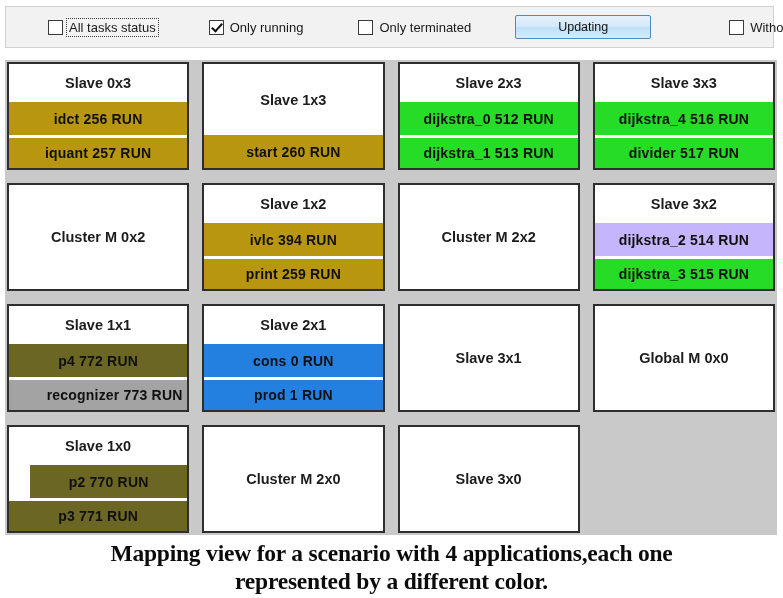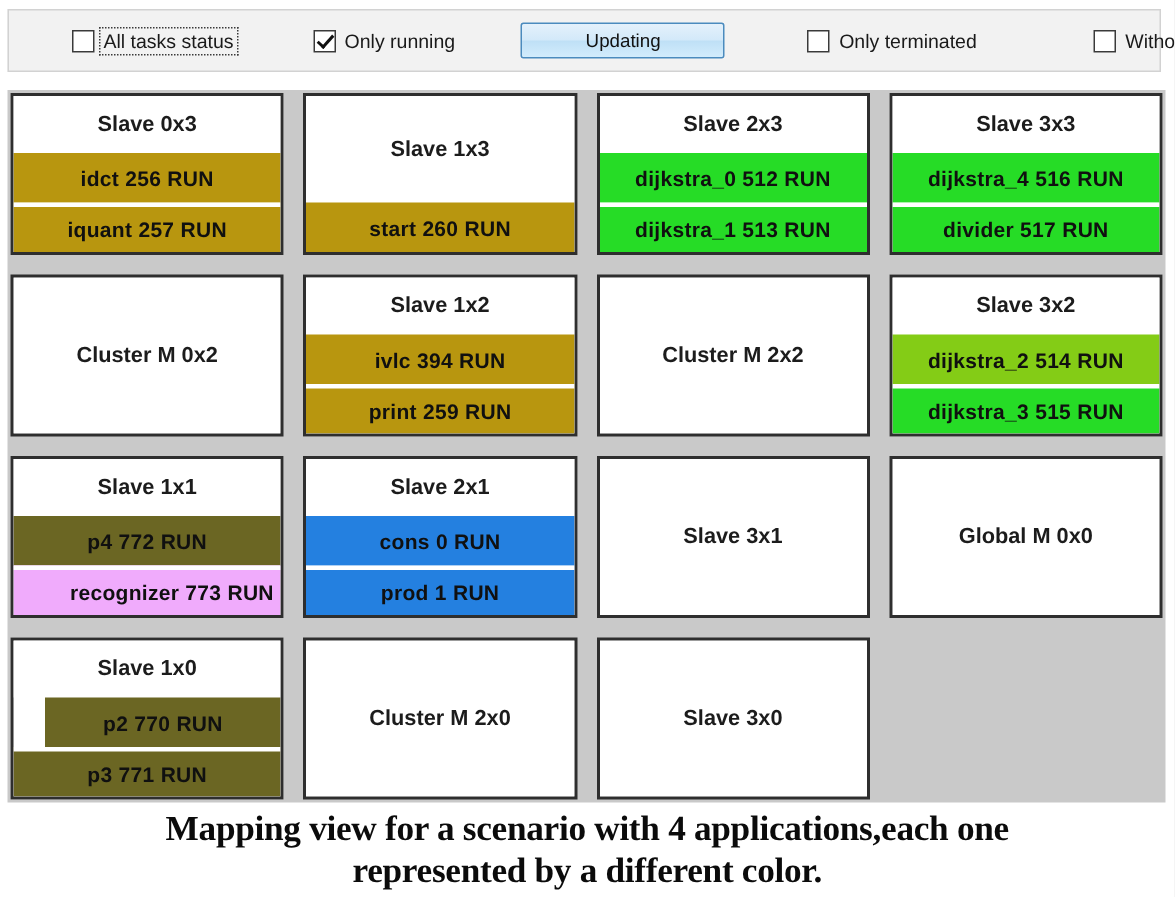--- a/index.html
+++ b/index.html
@@ -179,31 +179,31 @@
       </div>
     </div>
 
     <div class="tb-item" style="margin-left:25px;">
       <div class="cb-wrap">
         <span class="checkbox checked"></span>
         <span class="cb-label">Only running</span>
       </div>
     </div>
 
+    <div class="tb-item" style="margin-left:27px;">
+      <div class="cb-wrap">
+        <span class="checkbox"></span>
+        <span class="cb-label">Only terminated</span>
+      </div>
+    </div>
+
     <div class="tb-item" style="margin-left:44px;">
       <button class="update-btn">Updating</button>
     </div>
 
-    <div class="tb-item" style="margin-left:27px;">
-      <div class="cb-wrap">
-        <span class="checkbox"></span>
-        <span class="cb-label">Only terminated</span>
-      </div>
-    </div>
-
     <div class="tb-item" style="margin-left:50px;">
       <div class="cb-wrap">
         <span class="checkbox"></span>
         <span class="cb-label">Without Task ID</span>
       </div>
     </div>
   </div>
 
   <div class="grid" id="grid">
       <div class="cell">
@@ -242,29 +242,29 @@
           <div class="task" style="background: rgb(184, 150, 15);">ivlc  394  RUN</div>
           <div class="task" style="background: rgb(184, 150, 15);">print  259  RUN</div>
         </div>
       </div>
       <div class="cell empty">
         <div class="cell-title">Cluster M 2x2</div>
       </div>
       <div class="cell">
         <div class="cell-title">Slave 3x2</div>
         <div class="tasks">
-          <div class="task" style="background: #84cc16;">dijkstra_2  514  RUN</div>
+          <div class="task" style="background: #c4b5fd;">dijkstra_2  514  RUN</div>
           <div class="task" style="background: rgb(38, 220, 38);">dijkstra_3  515  RUN</div>
         </div>
       </div>
       <div class="cell">
         <div class="cell-title">Slave 1x1</div>
         <div class="tasks">
           <div class="task" style="background: rgb(107, 102, 35);">p4  772  RUN</div>
-          <div class="task" style="background: #f0abfc; padding-left: 33px;">recognizer  773  RUN</div>
+          <div class="task" style="background: #a3a3a3; padding-left: 33px;">recognizer  773  RUN</div>
         </div>
       </div>
       <div class="cell">
         <div class="cell-title">Slave 2x1</div>
         <div class="tasks">
           <div class="task" style="background: rgb(36, 128, 224);">cons  0  RUN</div>
           <div class="task" style="background: rgb(36, 128, 224);">prod  1  RUN</div>
         </div>
       </div>
       <div class="cell empty">

